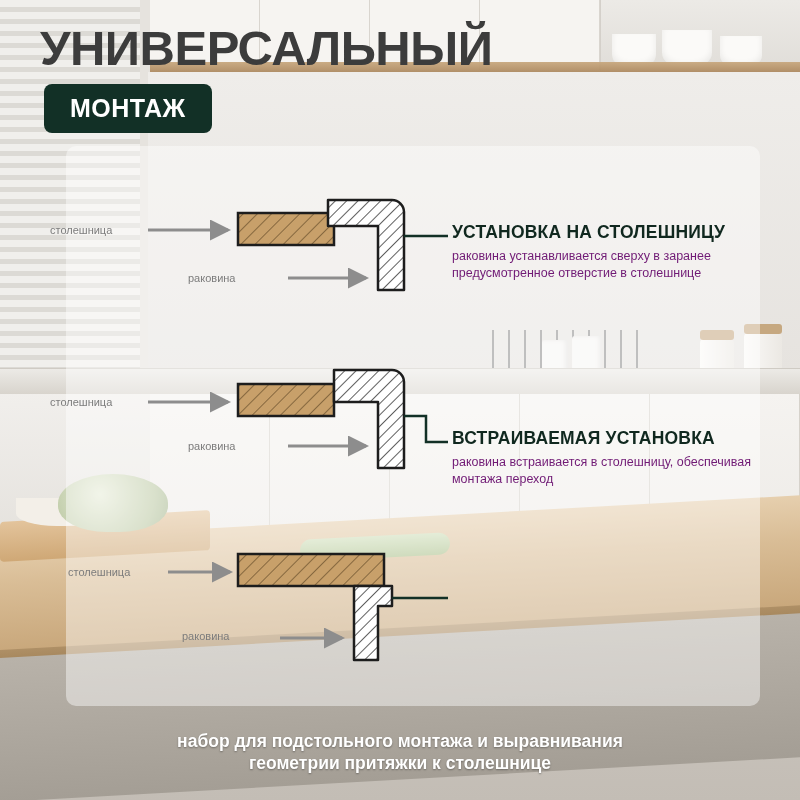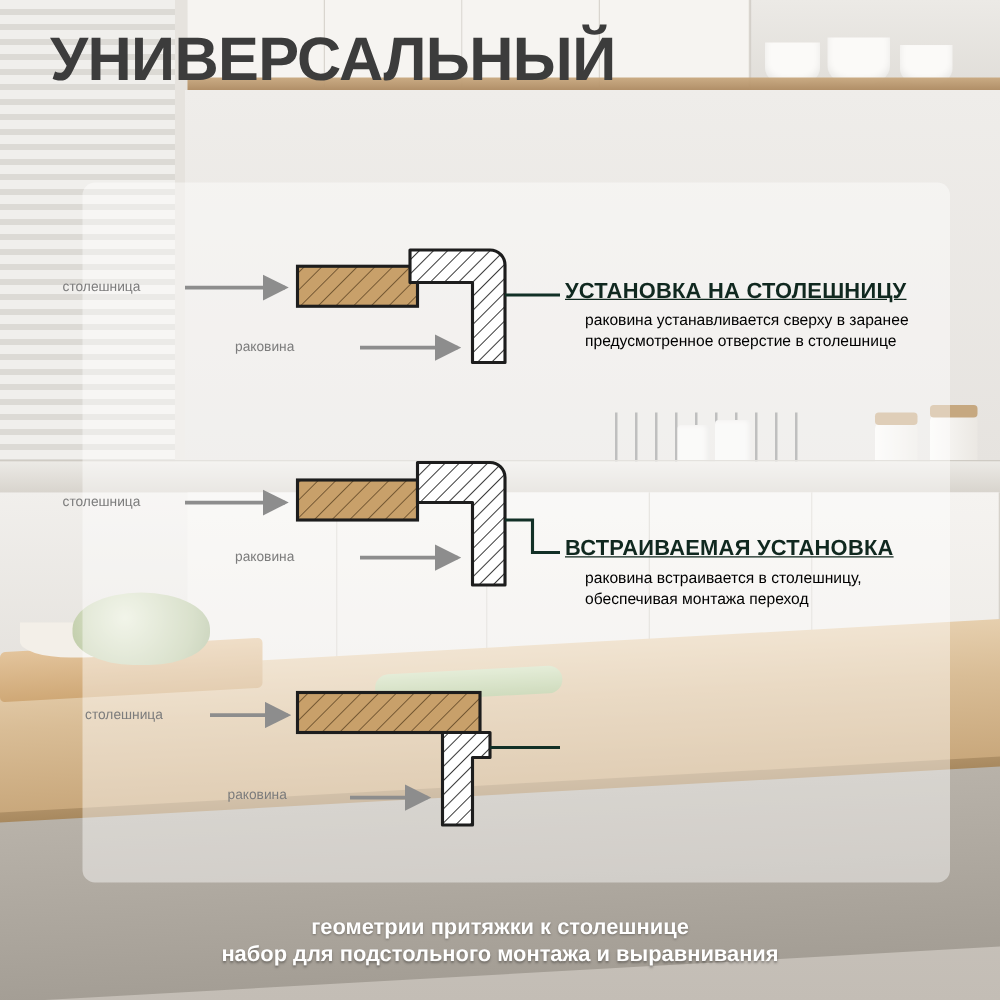--- a/index.html
+++ b/index.html
@@ -176,26 +176,24 @@
     font-size:17.5px; line-height:22px;
     text-shadow:0 1px 2px rgba(0,0,0,.35);
   }
 
   
   .block { position:absolute; }
 
   .head {
     font-size:17.5px; font-weight:bold; color:#10281f; letter-spacing:.2px;
     white-space:nowrap;
-    text-decoration:underline;
   }
   .desc {
-    font-size:12.5px; color:#000000; line-height:17px; margin-top:5px;
+    font-size:12.5px; color:#701a75; line-height:17px; margin-top:5px;
     max-width:300px;
-    margin-left:16px;
   }
   .lbl {
     position:absolute; font-size:11px; color:#7c7c7c; white-space:nowrap;
   }
   svg { display:block; }
 </style>
 </head>
 <body>
 
 <div id="root">
@@ -258,20 +256,21 @@
     <div class="worktop"></div>
     <div class="board"></div>
     <div class="bowl-small"></div>
     <div class="cabbage"></div>
     <div class="cucumber"></div>
   </div>
 
   <div class="card"></div>
 
   <div class="title">УНИВЕРСАЛЬНЫЙ</div>
+  <div class="badge">МОНТАЖ</div>
 
   <div class="block" style="left:40px;top:190px;width:720px;height:120px;">
     <span class="lbl" style="left:10px;top:34px;">столешница</span>
     <span class="lbl" style="left:148px;top:82px;">раковина</span>
 
     <svg width="420" height="120" style="position:absolute;left:0;top:0;">
       <defs>
         <pattern id="woodp" width="10" height="10" patternTransform="rotate(45)" patternUnits="userSpaceOnUse">
           <rect width="10" height="10" fill="#c8a06a"></rect>
           <line x1="0" y1="0" x2="0" y2="10" stroke="#6a4f2c" stroke-width="1.4"></line>
@@ -339,17 +338,17 @@
       <line x1="240" y1="118" x2="302" y2="118" stroke="#8d8d8d" stroke-width="3" marker-end="url(#ah)"></line>
 
       <path d="M352 78 H408" stroke="#123026" stroke-width="2.5" fill="none"></path>
     </svg>
 
     <div style="position:absolute;left:412px;top:64px;">
     </div>
   </div>
 
   <div class="footer">
+    <div>набор для подстольного монтажа и выравнивания</div>
     <div>геометрии притяжки к столешнице</div>
-    <div>набор для подстольного монтажа и выравнивания</div>
   </div>
 
 </div>
 
 </body></html>

